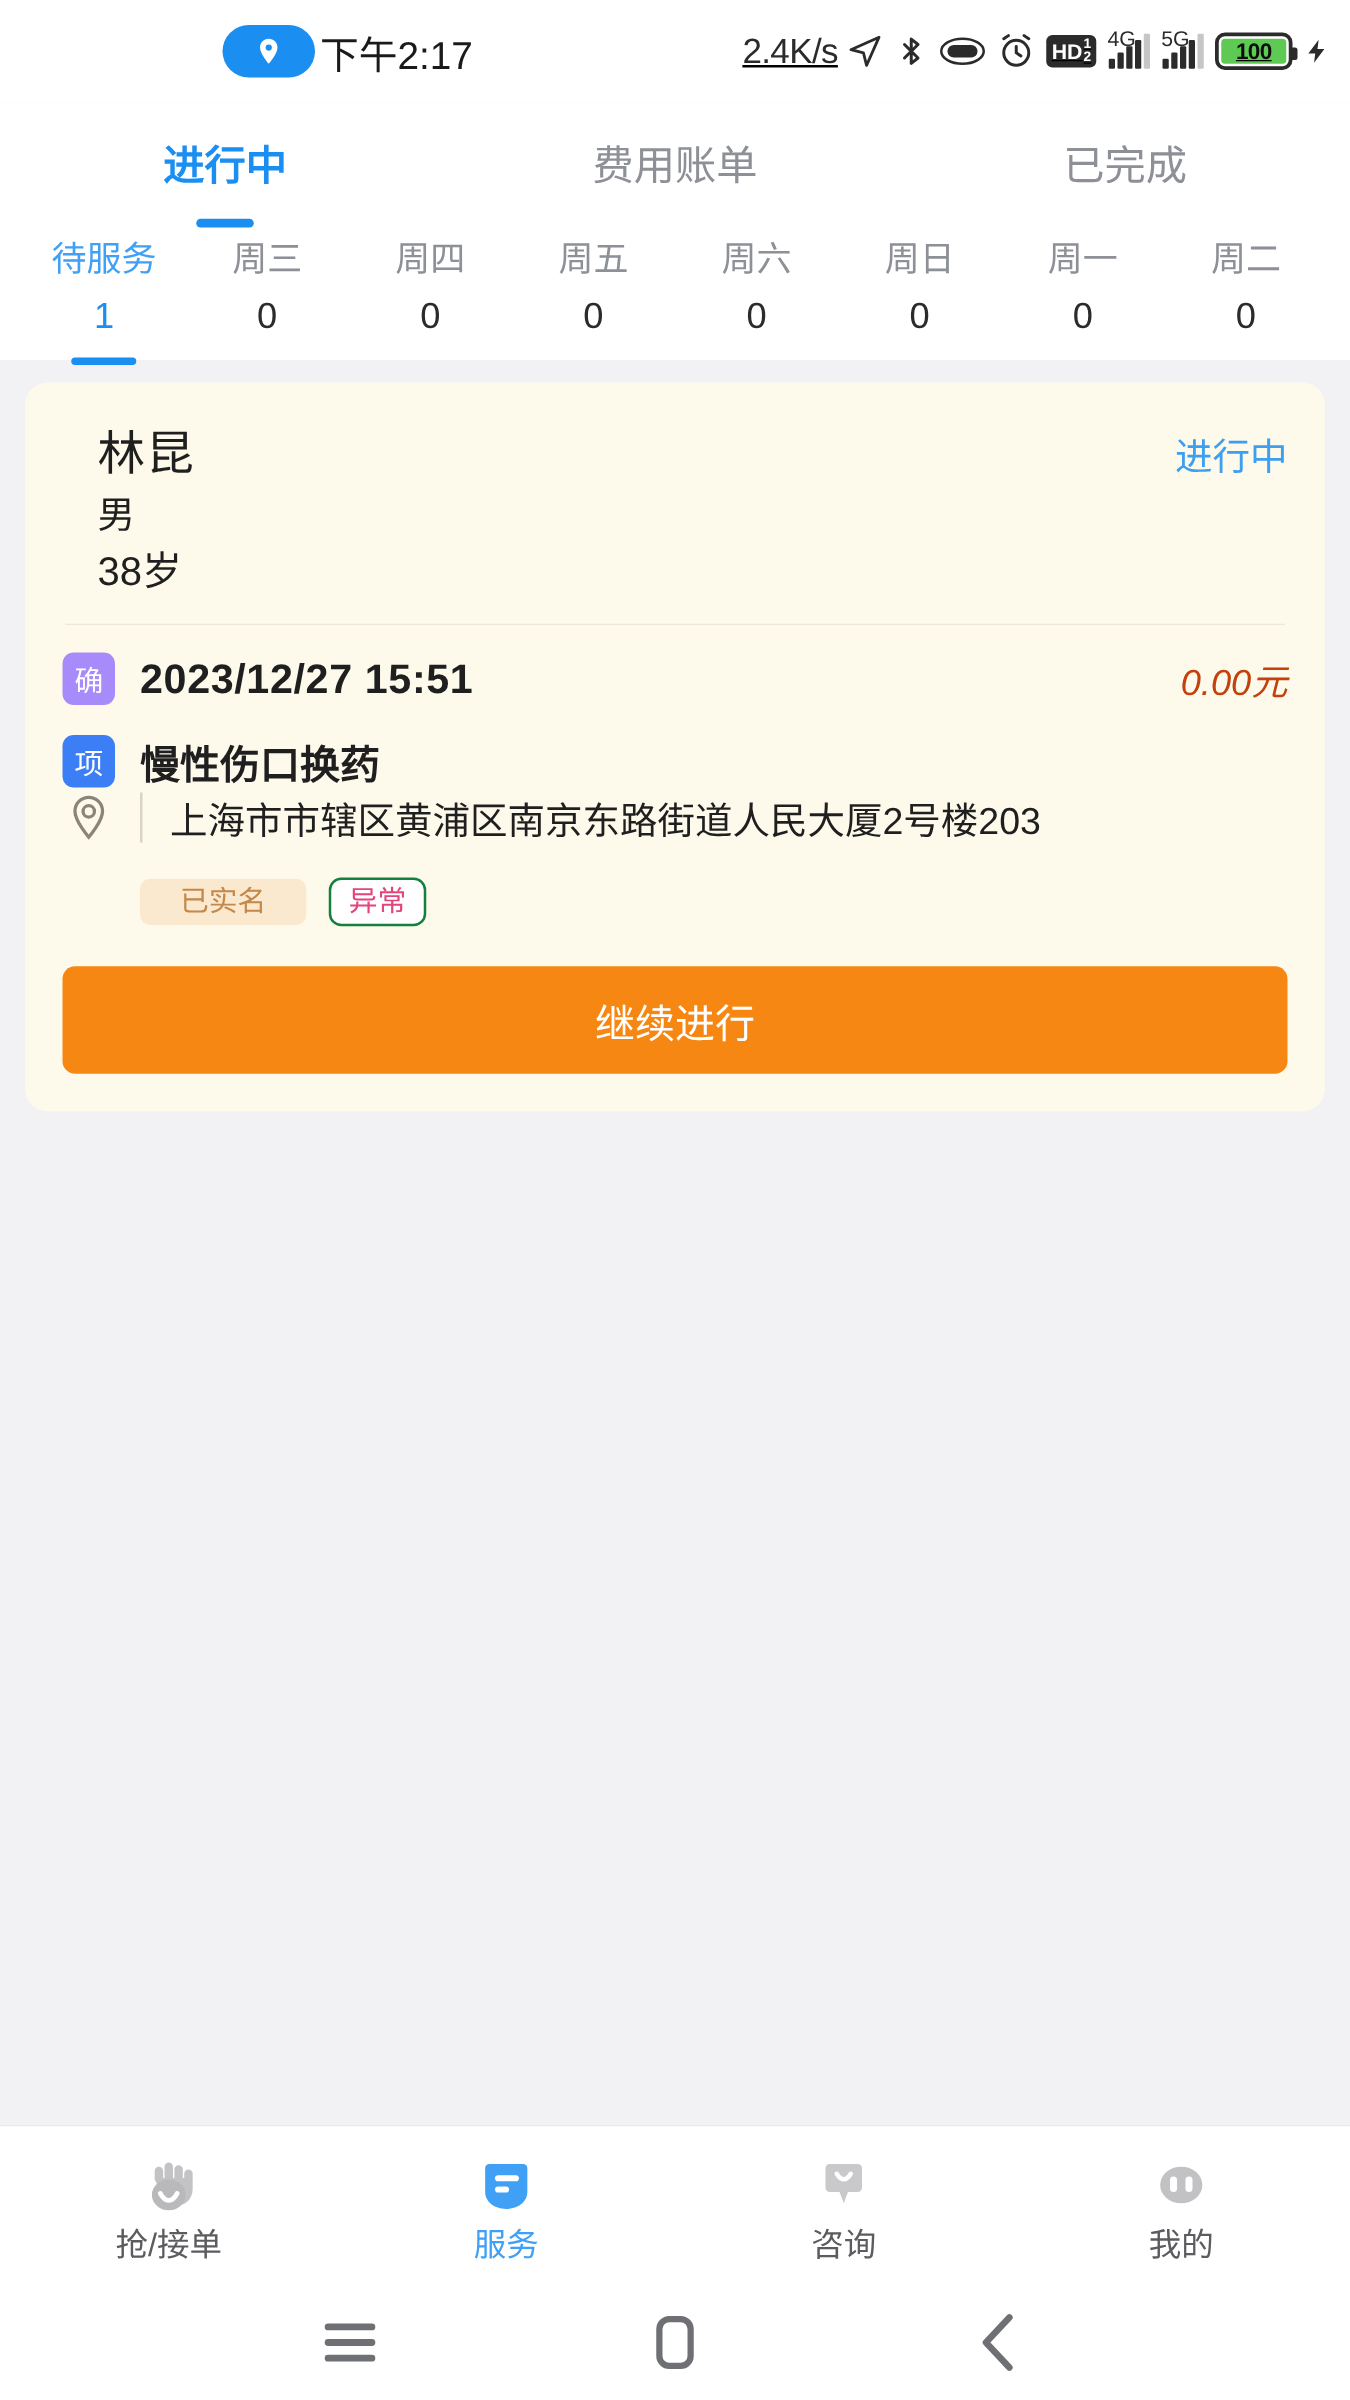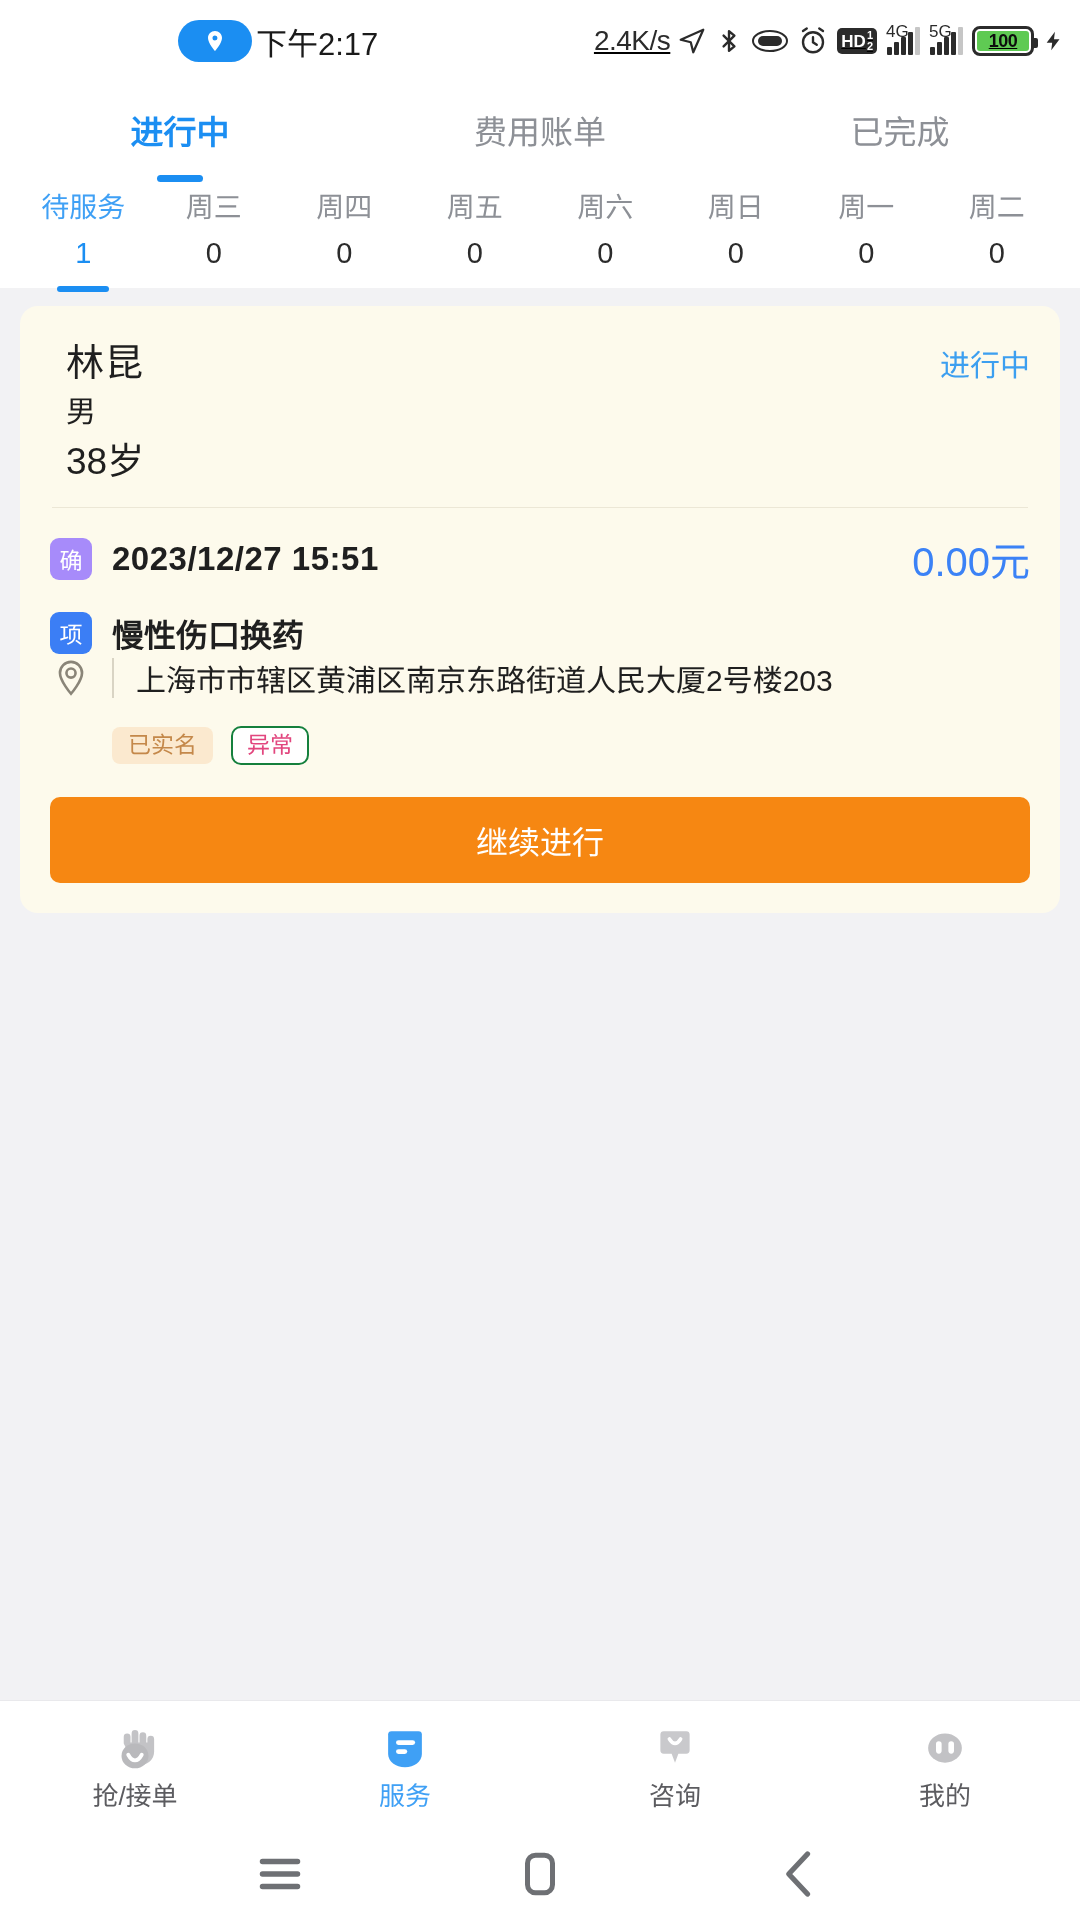--- a/index.html
+++ b/index.html
@@ -98,43 +98,43 @@
     background:#fdfaec; border-radius:18px;
     padding:26px 30px 30px 30px;
   }
   .card-head {
     display:flex; align-items:baseline; justify-content:space-between;
     padding-bottom:22px;
   }
   .patient { display:flex; align-items:baseline;flex-direction:column; }
   .p-name { font-size:38px; color:#1f1f1f; letter-spacing:1px; }
   .p-sex { font-size:30px; color:#1f1f1f; margin-left:14px; }
-  .p-age { font-size:37px; color:#1f1f1f; margin-left:16px; }
+  .p-age { font-size:32px; color:#1f1f1f; margin-left:28px; }
   .card-status { font-size:30px; color:#3c9ff0; }
   .divider { height:1px; background:#ece7d6; margin:0 2px; }
 
   .row { display:flex; align-items:center; margin-top:22px; }
   .tag-sq {
     width:42px; height:42px; border-radius:9px;
     color:#ffffff; font-size:23px;
     display:flex; align-items:center; justify-content:center;
     flex-shrink:0; font-weight:normal;
   }
   .row-date { font-size:33px; color:#1f1f1f; margin-left:20px; font-weight:bold; letter-spacing:0.5px; }
-  .row-price { margin-left:auto; font-size:40px; color:#3b82f6; }
+  .row-price { margin-left:auto; font-size:29px; color:#c2410c;font-style:italic; }
   .row-item { font-size:32px; color:#1f1f1f; margin-left:20px; font-weight:bold; }
 
   .addr-row { display:flex; align-items:center; }
   .pin { width:42px; height:42px; flex-shrink:0; }
   .vbar { width:2px; height:40px; background:#d9d4c4; margin:0 22px 0 20px; flex-shrink:0; }
   .addr-text { font-size:30px; color:#1f1f1f; letter-spacing:0; }
 
   .chips { display:flex; align-items:center; gap:18px; margin-top:26px; padding-left:62px; }
   .chip {
-    font-size:23px; padding:7px 16px; border-radius:8px; line-height:1;
+    font-size:23px; padding:7px 32px; border-radius:8px; line-height:1;
   }
   .chip-verified { background:#fbe9cf; color:#c4884a; }
   .chip-abnormal { background:#ffffff; color:#e2467e; border:2px solid #15803d; border-radius:10px; padding:6px 14px; }
 
   .cta {
     margin-top:32px; height:86px; width:100%;
     background:#f68712; border-radius:10px;
     display:flex; align-items:center; justify-content:center;
     color:#ffffff; font-size:32px; border:none; cursor:pointer;
   }

